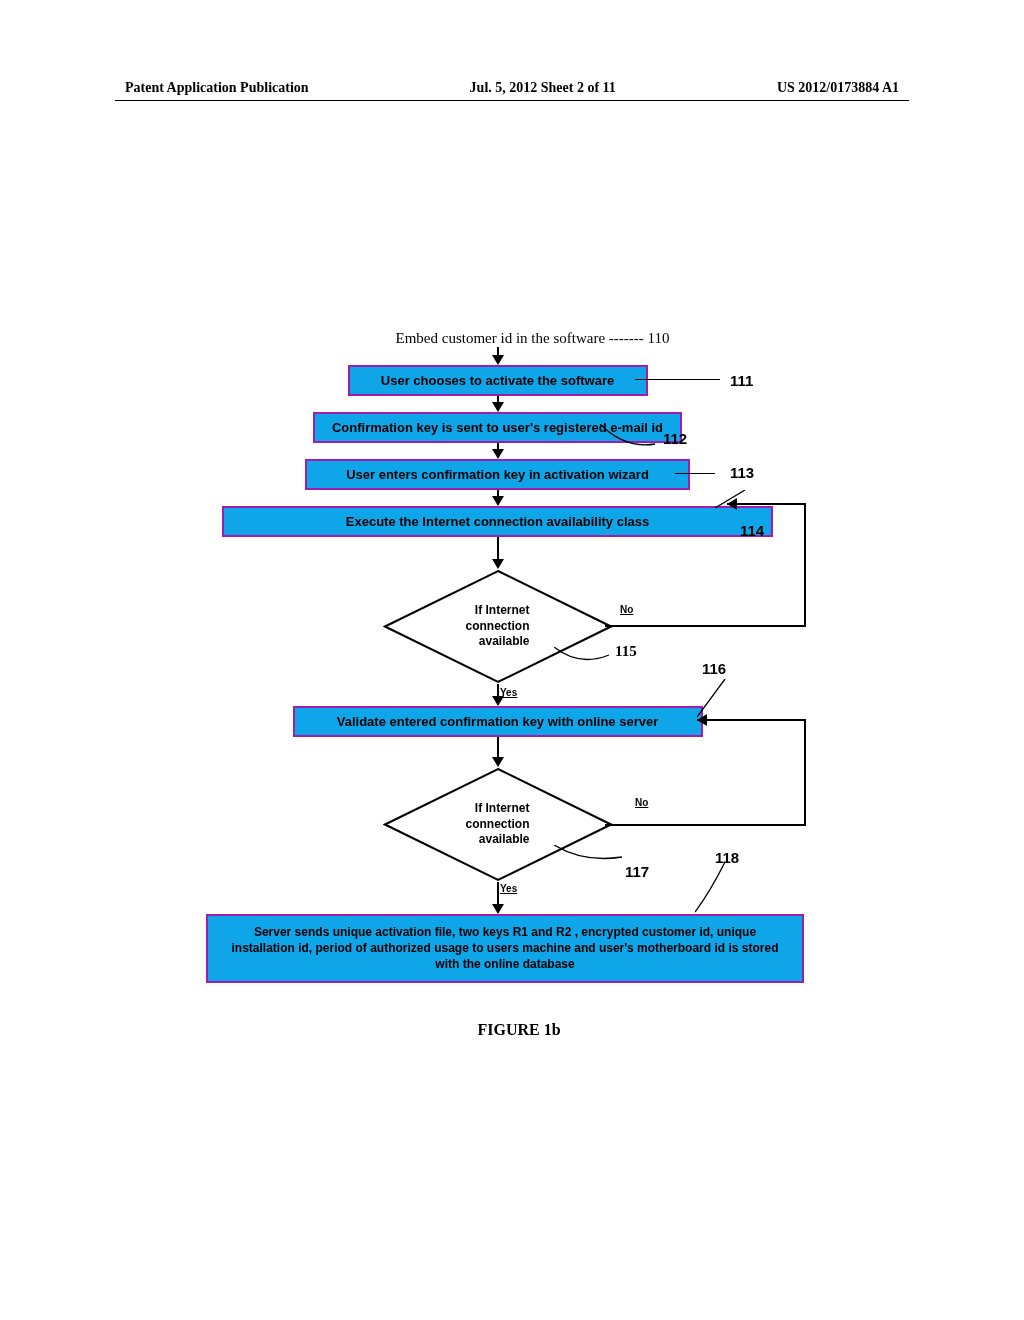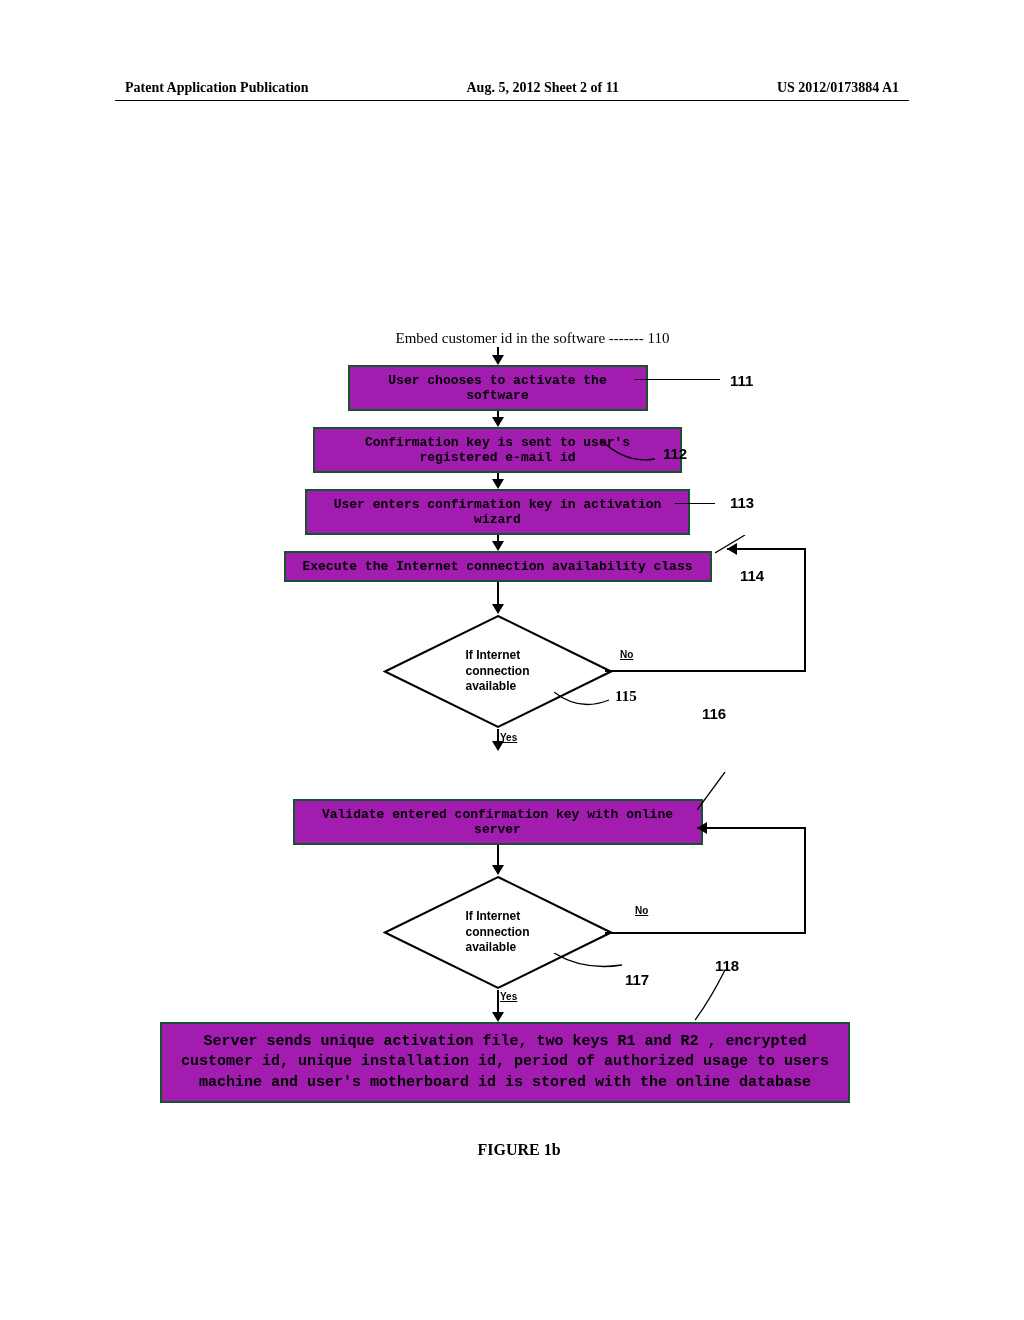--- a/index.html
+++ b/index.html
@@ -41,23 +41,23 @@
       justify-content: center;
       margin-bottom: 0;
     }
     .embed-text {
       font-family: "Times New Roman", serif;
       font-size: 15px;
       text-align: center;
       position: relative;
     }
     .box {
-      border: 2px solid #14532d;
-      background: #a21caf;
-      font-family: Liberation Mono, monospace;
+      border: 2px solid #a21caf;
+      background: #0ea5e9;
+      font-family: Liberation Sans, sans-serif;
       font-weight: bold;
       font-size: 13px;
       padding: 6px 10px;
       display: flex;
       align-items: center;
       justify-content: center;
       text-align: center;
       position: relative;
     }
     .arrow-down {
@@ -105,42 +105,42 @@
     .diamond svg {
       position: absolute;
       top: 0; left: 0;
     }
     .diamond-text {
       position: relative;
       z-index: 2;
       font-family: Arial, sans-serif;
       font-weight: bold;
       font-size: 12px;
-      text-align: left;
+      text-align: right;
       line-height: 1.3;
     }
     .yes-label {
       font-family: Arial, sans-serif;
       font-weight: bold;
       font-size: 10px;
       text-decoration: underline;
     }
     .figure-label {
       font-family: "Times New Roman", serif;
       font-weight: bold;
       font-size: 16px;
       margin-left: 28px;
     }
   </style>
 </head>
 <body>
 
 <div class="header">
   <span>Patent Application Publication</span>
-  <span>Aug. 5, 2012  Sheet 2 of 11</span>
+  <span>Jul. 5, 2012  Sheet 2 of 11</span>
   <span>US 2012/0173884 A1</span>
 </div>
 <div class="header-line"></div>
 
 <div class="diagram-container">
 
   <div class="row" style="justify-content:center; margin-left:55px;">
     <div class="embed-text">Embed customer id in the software ------- 110</div>
   </div>
 
@@ -178,21 +178,21 @@
     <div class="leader-line" style="top:14px; left:520px; width:40px;"></div>
     <div class="label-right" style="left:575px; top:5px;">113</div>
   </div>
 
   <div class="connector-v" style="margin-left:-15px;">
     <div class="arrow-down-line" style="height:6px;"></div>
     <div class="arrow-down"></div>
   </div>
 
   <div class="row" style="position:relative;">
-    <div class="box" style="width:428px; margin-left:-15px;text-align:center;">Execute the  Internet connection   availability   class</div>
+    <div class="box" style="width:551px; margin-left:-15px;text-align:center;">Execute the  Internet connection   availability   class</div>
     <svg style="position:absolute; left:560px; top:-16px;" width="40" height="20">
       <path d="M 0 18 L 30 0" stroke="#000" fill="none" stroke-width="1.3"></path>
     </svg>
     <div class="label-right" style="left:585px; top:-28px;margin-top:44px;">114</div>
 
   </div>
 
   <div class="connector-v" style="margin-left:-15px;">
     <div class="arrow-down-line" style="height:22px;"></div>
     <div class="arrow-down"></div>
@@ -220,21 +220,21 @@
     <div class="label-right" style="left:460px; top:74px;font-family:Liberation Serif, serif;">115</div>
     <div class="label-right" style="left:547px; top:91px;">116</div>
   </div>
 
   <div class="connector-v" style="margin-left:-15px; position:relative;">
     <div class="arrow-down-line" style="height:12px;"></div>
     <div class="arrow-down"></div>
     <div class="yes-label" style="position:absolute; left:360px; top:3px;">Yes</div>
   </div>
 
-  <div class="row" style="position:relative;margin-top:48px;">
+  <div class="row" style="position:relative;">
     <div class="box" style="width:410px; margin-left:-15px;">Validate entered confirmation key with online server</div>
 
     <svg style="position:absolute; left:542px; top:-27px;" width="45" height="40">
       <path d="M 0 38 L 28 0" stroke="#000" fill="none" stroke-width="1.3"></path>
     </svg>
   </div>
 
   <div class="connector-v" style="margin-left:-15px;">
     <div class="arrow-down-line" style="height:20px;"></div>
     <div class="arrow-down"></div>
@@ -267,20 +267,20 @@
     </svg>
   </div>
 
   <div class="connector-v" style="margin-left:-15px; position:relative;">
     <div class="arrow-down-line" style="height:22px;"></div>
     <div class="arrow-down"></div>
     <div class="yes-label" style="position:absolute; left:360px; top:1px;">Yes</div>
   </div>
 
   <div class="row" style="position:relative;">
-    <div class="box" style="width:690px; font-size:15px; padding:8px 18px; line-height:1.35;">Server sends unique activation file, two keys     R1 and R2 , encrypted customer id, unique installation id, period of authorized usage to users machine and user's motherboard id is stored with the online database</div>
+    <div class="box" style="width:598px; font-size:12px; padding:8px 18px; line-height:1.35;">Server sends unique activation file, two keys     R1 and R2 , encrypted customer id, unique installation id, period of authorized usage to users machine and user's motherboard id is stored with the online database</div>
   </div>
 
   <div class="row" style="margin-top:38px;">
     <div class="figure-label">FIGURE 1b</div>
   </div>
 
 </div>
 
 </body></html>

